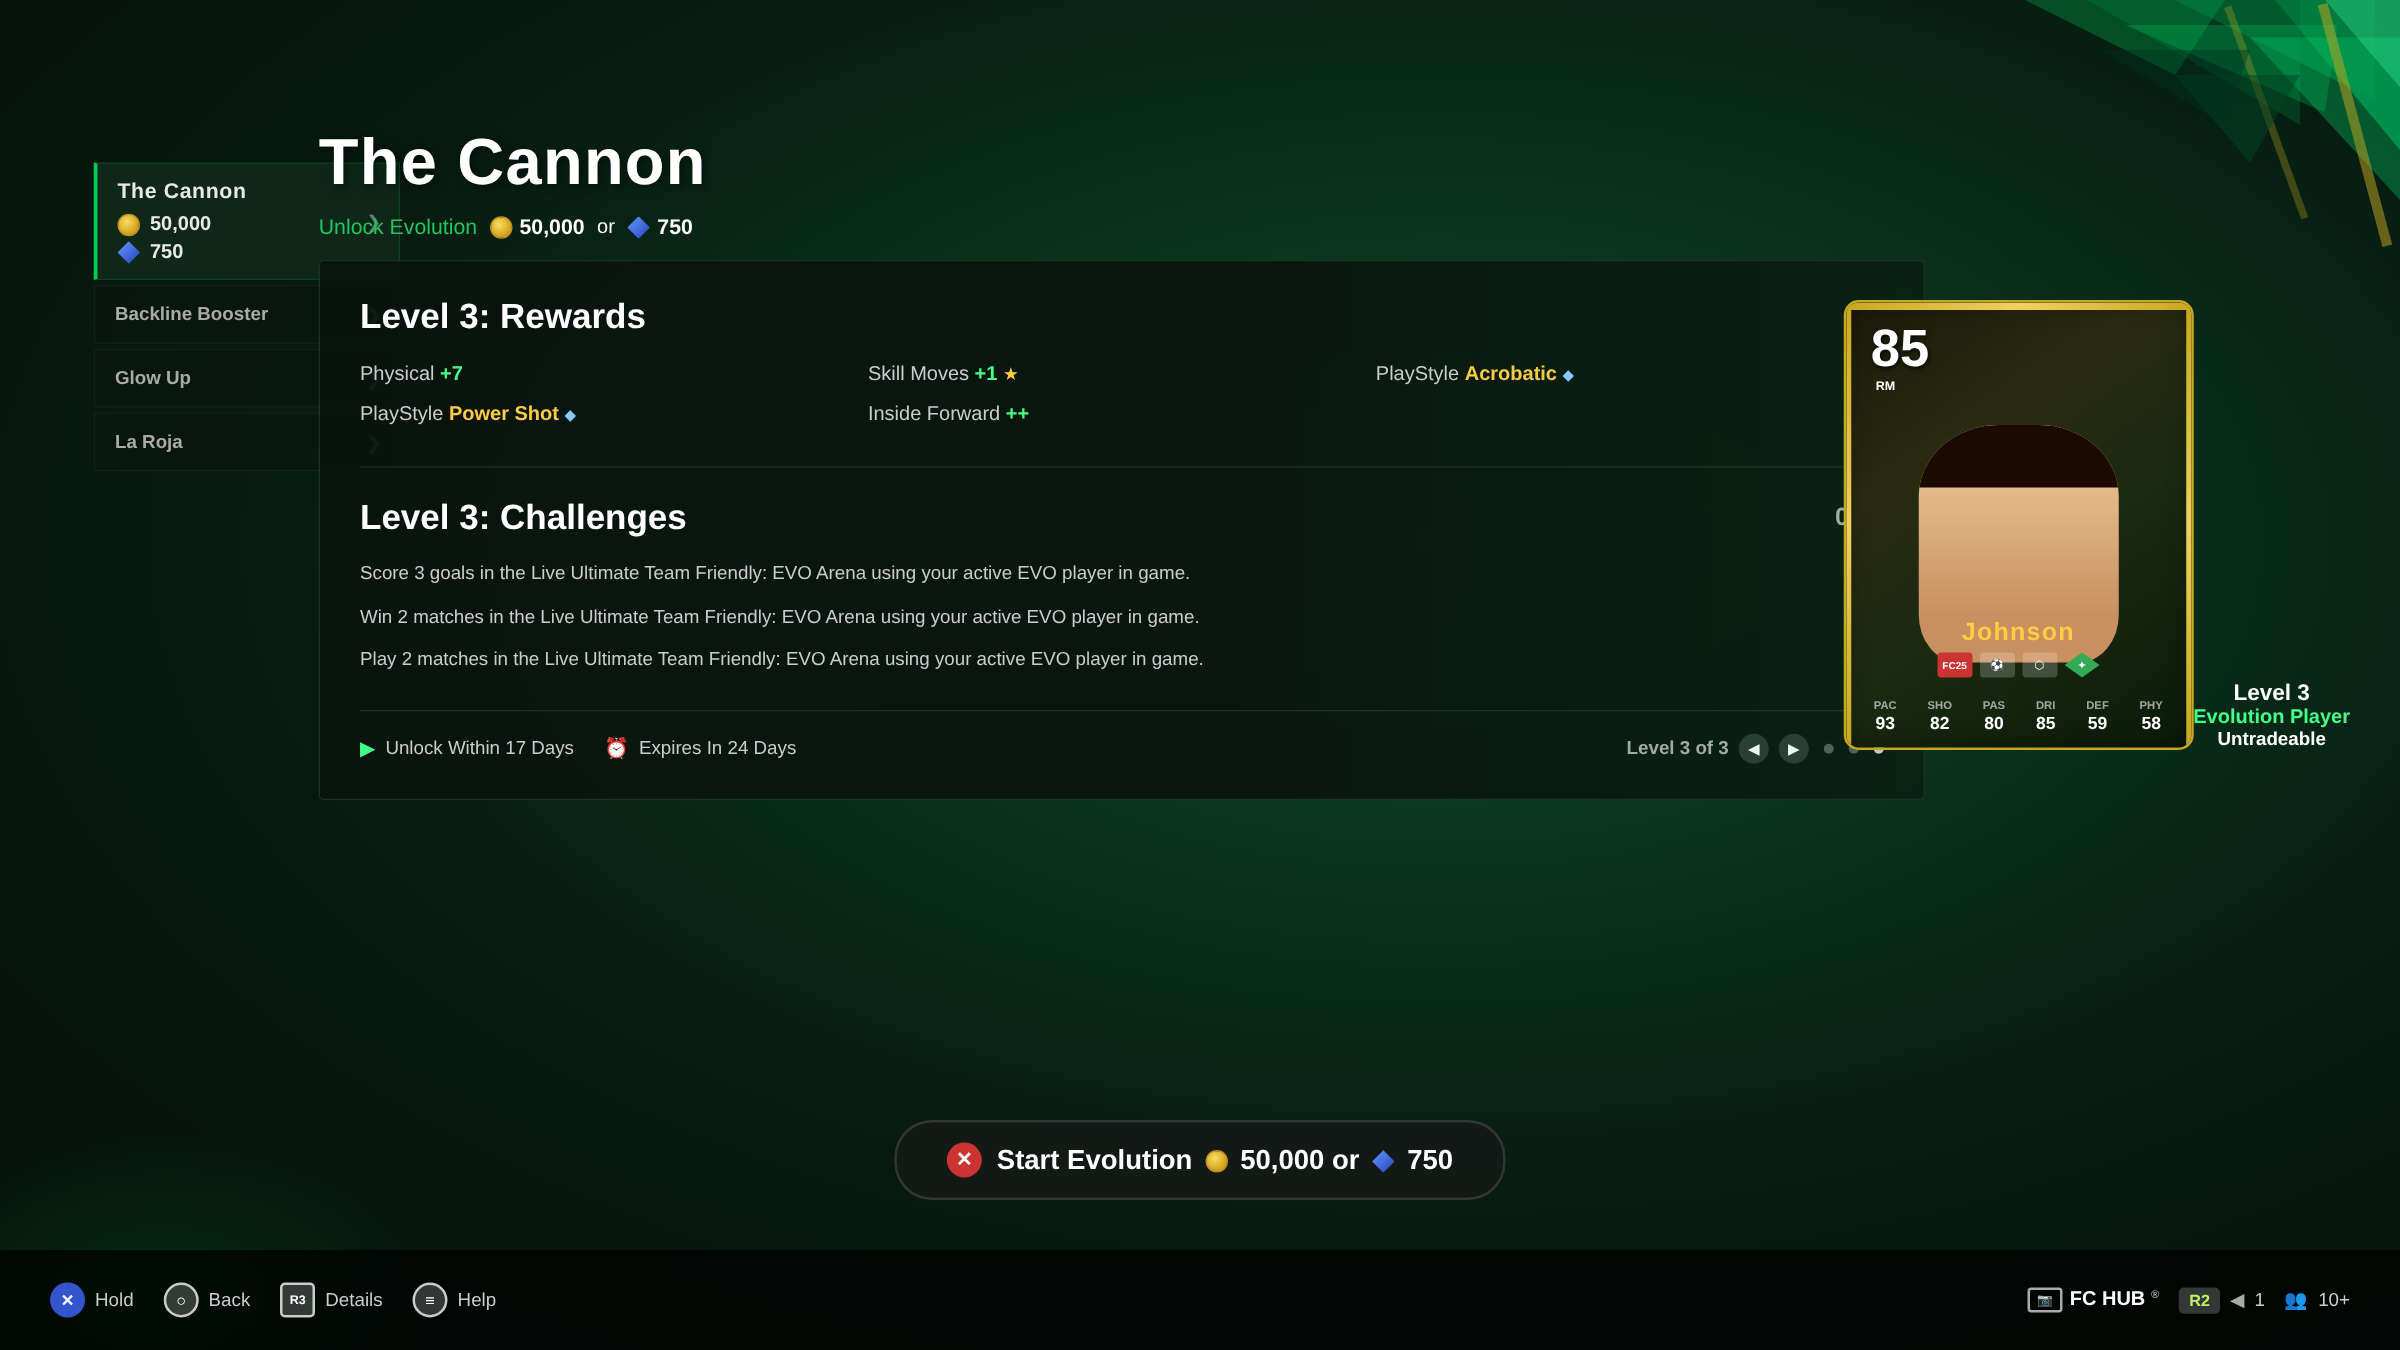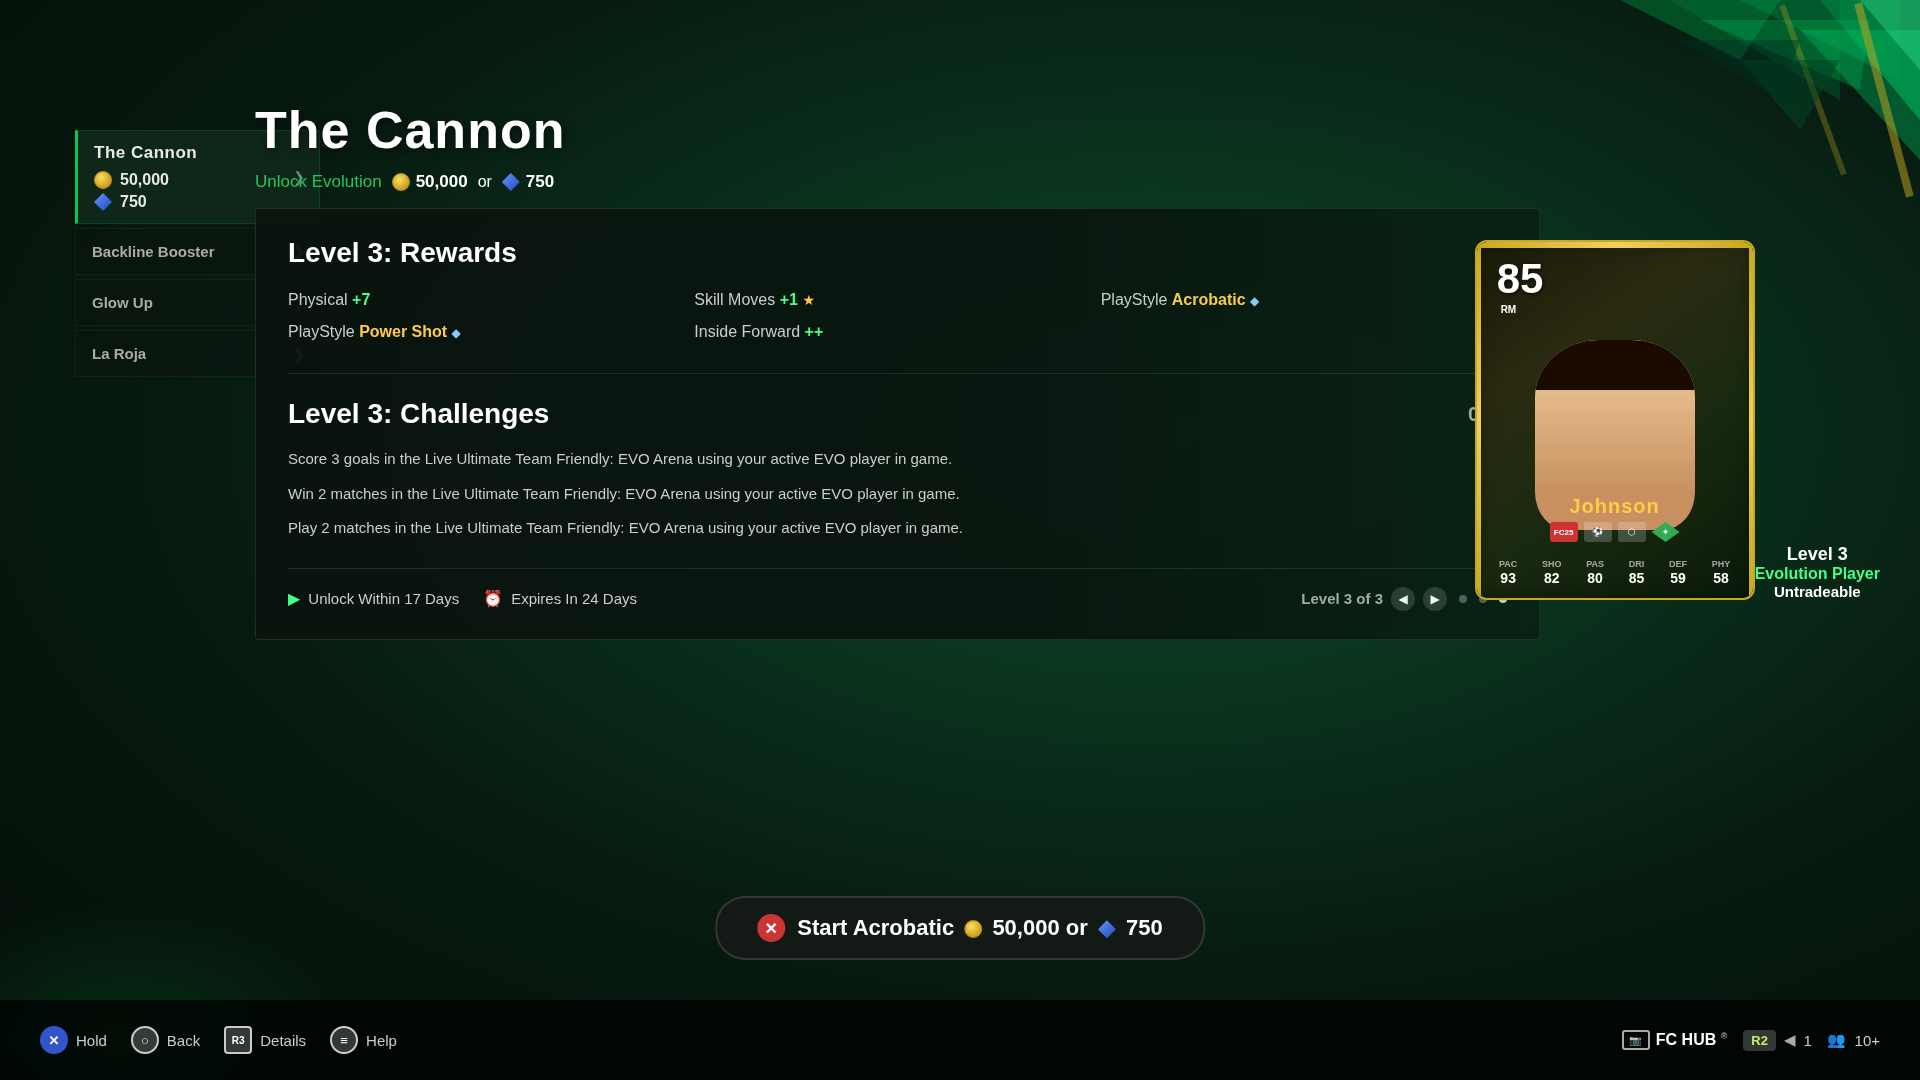--- a/index.html
+++ b/index.html
@@ -855,21 +855,21 @@
   <div class="card-level-info">
     <div class="card-level-text">Level 3</div>
     <div class="card-evolution-text">Evolution Player</div>
     <div class="card-untradeable">Untradeable</div>
   </div>
 </div>
 
 <div class="start-evolution-btn">
   <div class="btn-x-icon">✕</div>
   <span class="btn-text">
-    <span>Start Acrobatic</span>
+    <span>Start Evolution</span>
     <span> </span>
     <span class="icon-coin" style="margin: 0 4px; vertical-align: middle;"></span>
     <span>50,000</span>
     <span> or </span>
     <span class="icon-points" style="margin: 0 4px; vertical-align: middle;"></span>
     <span>750</span>
   </span>
 </div>
 
 <div class="bottom-bar">

